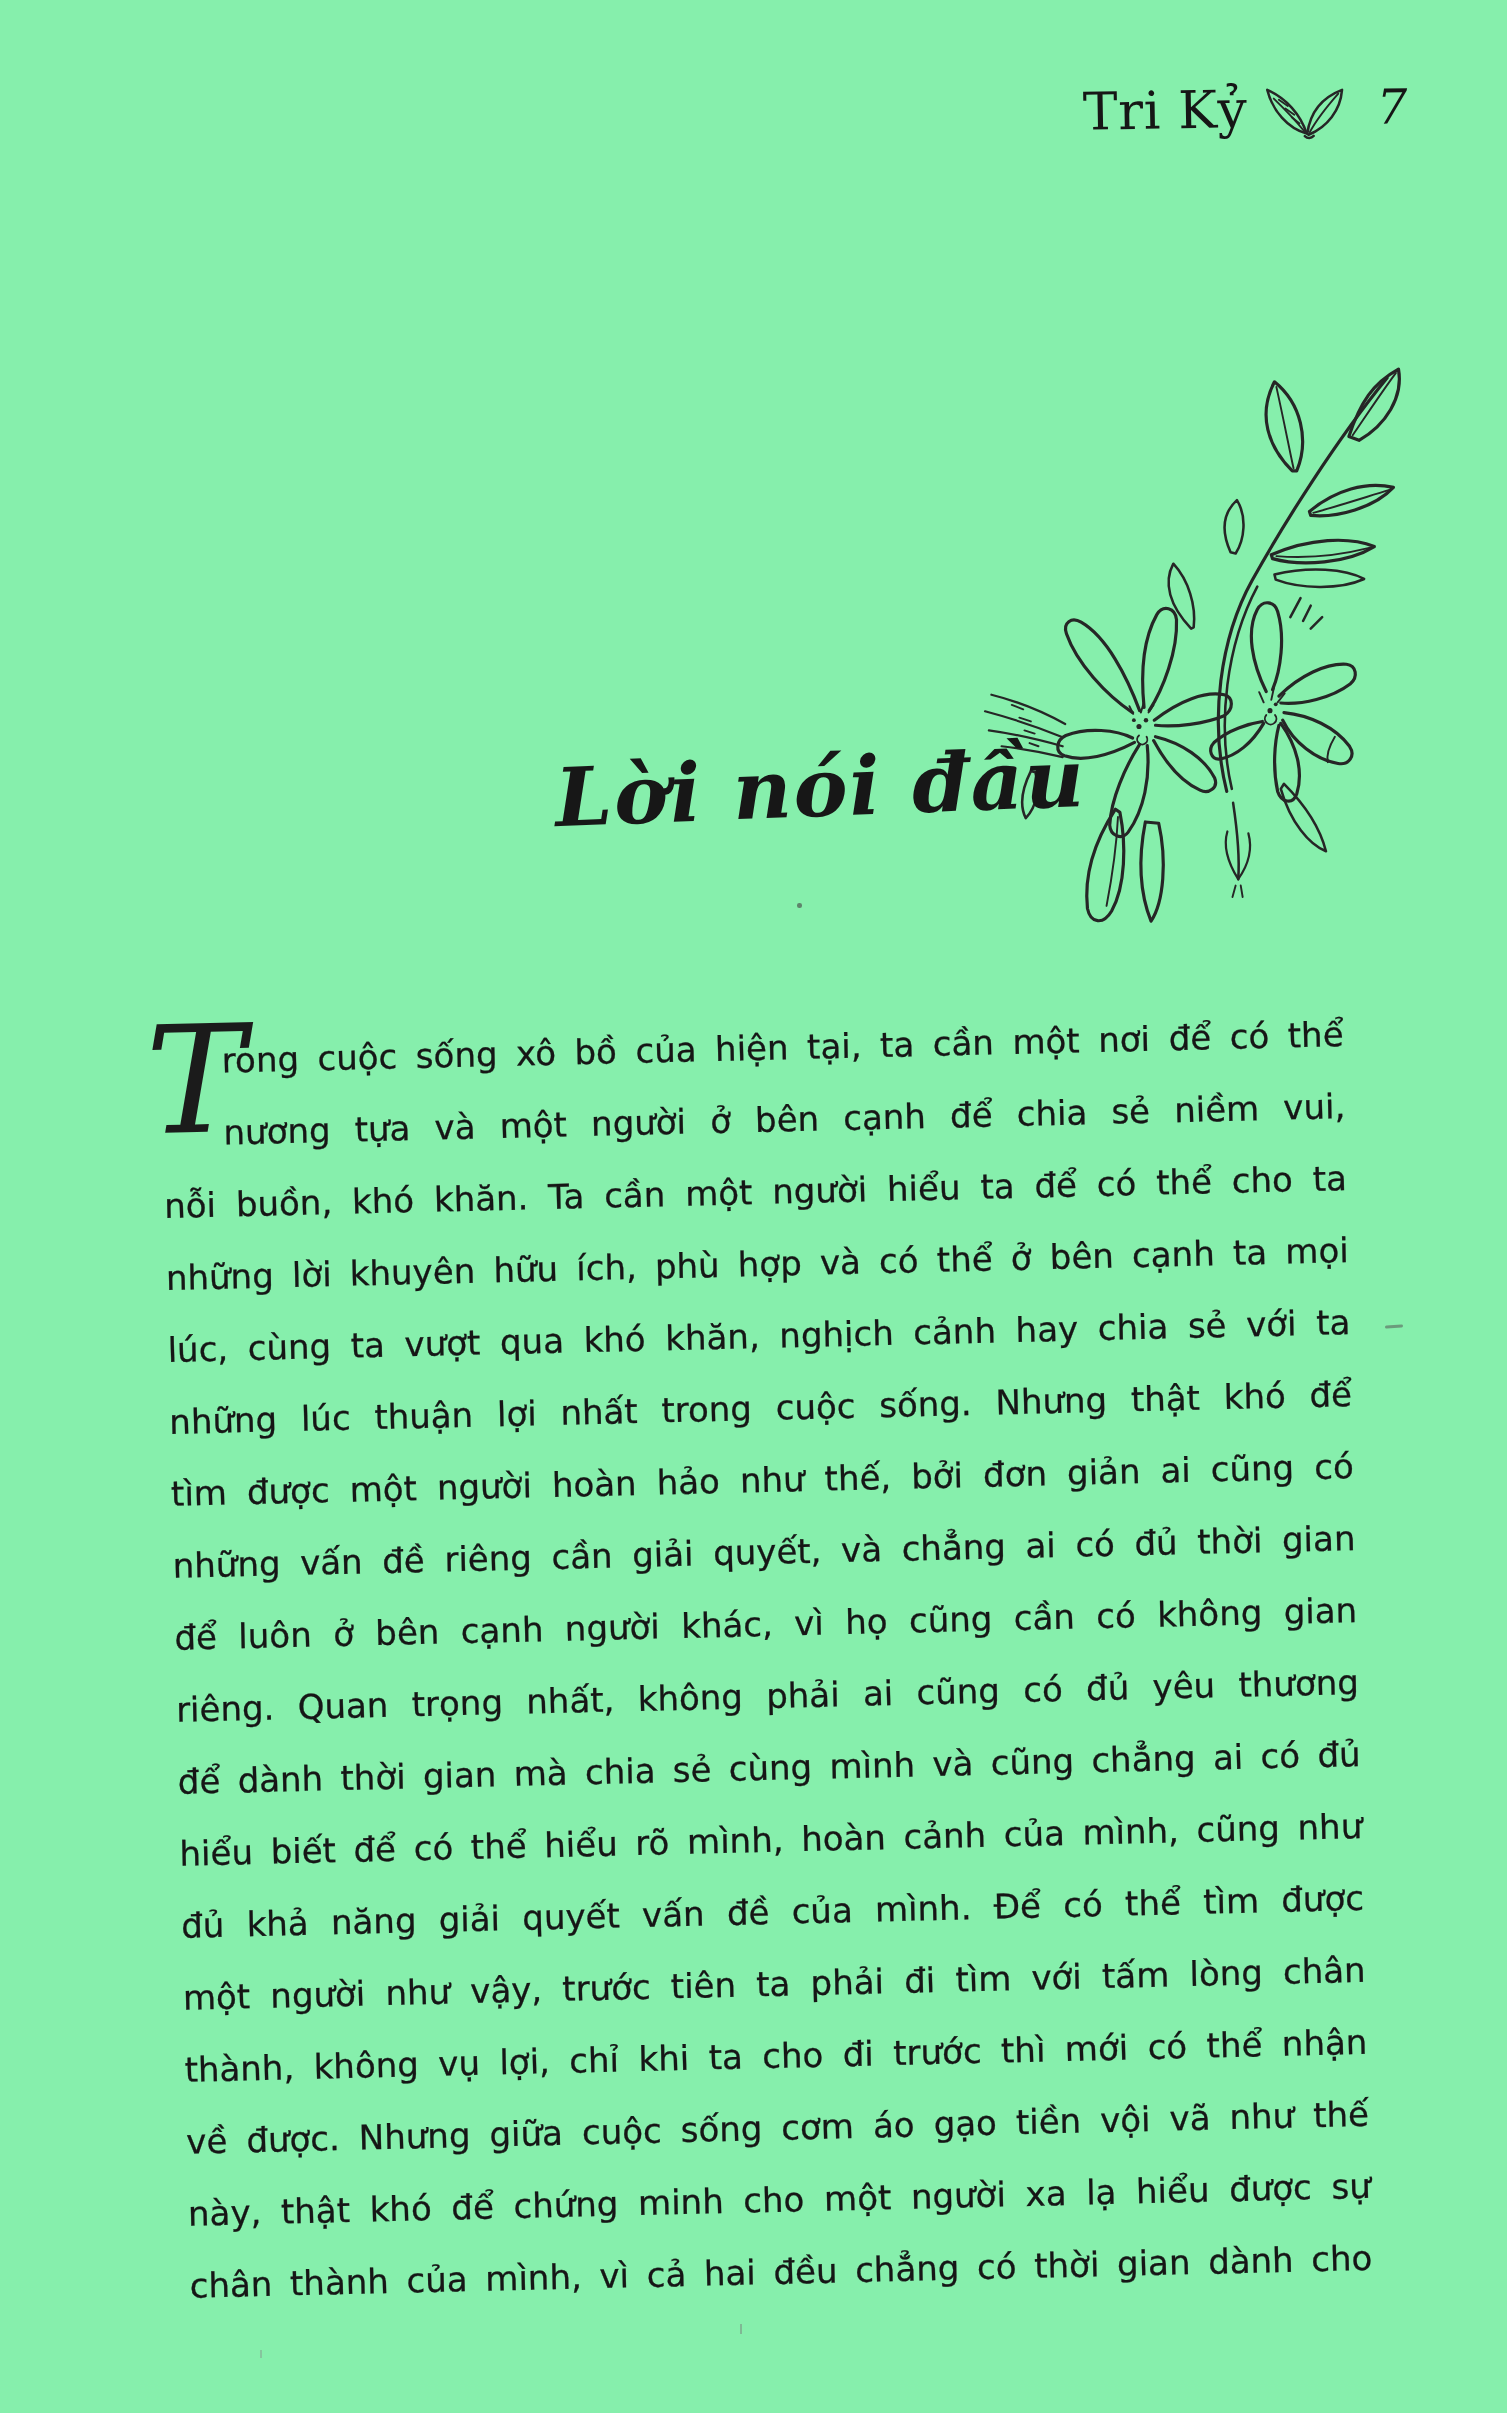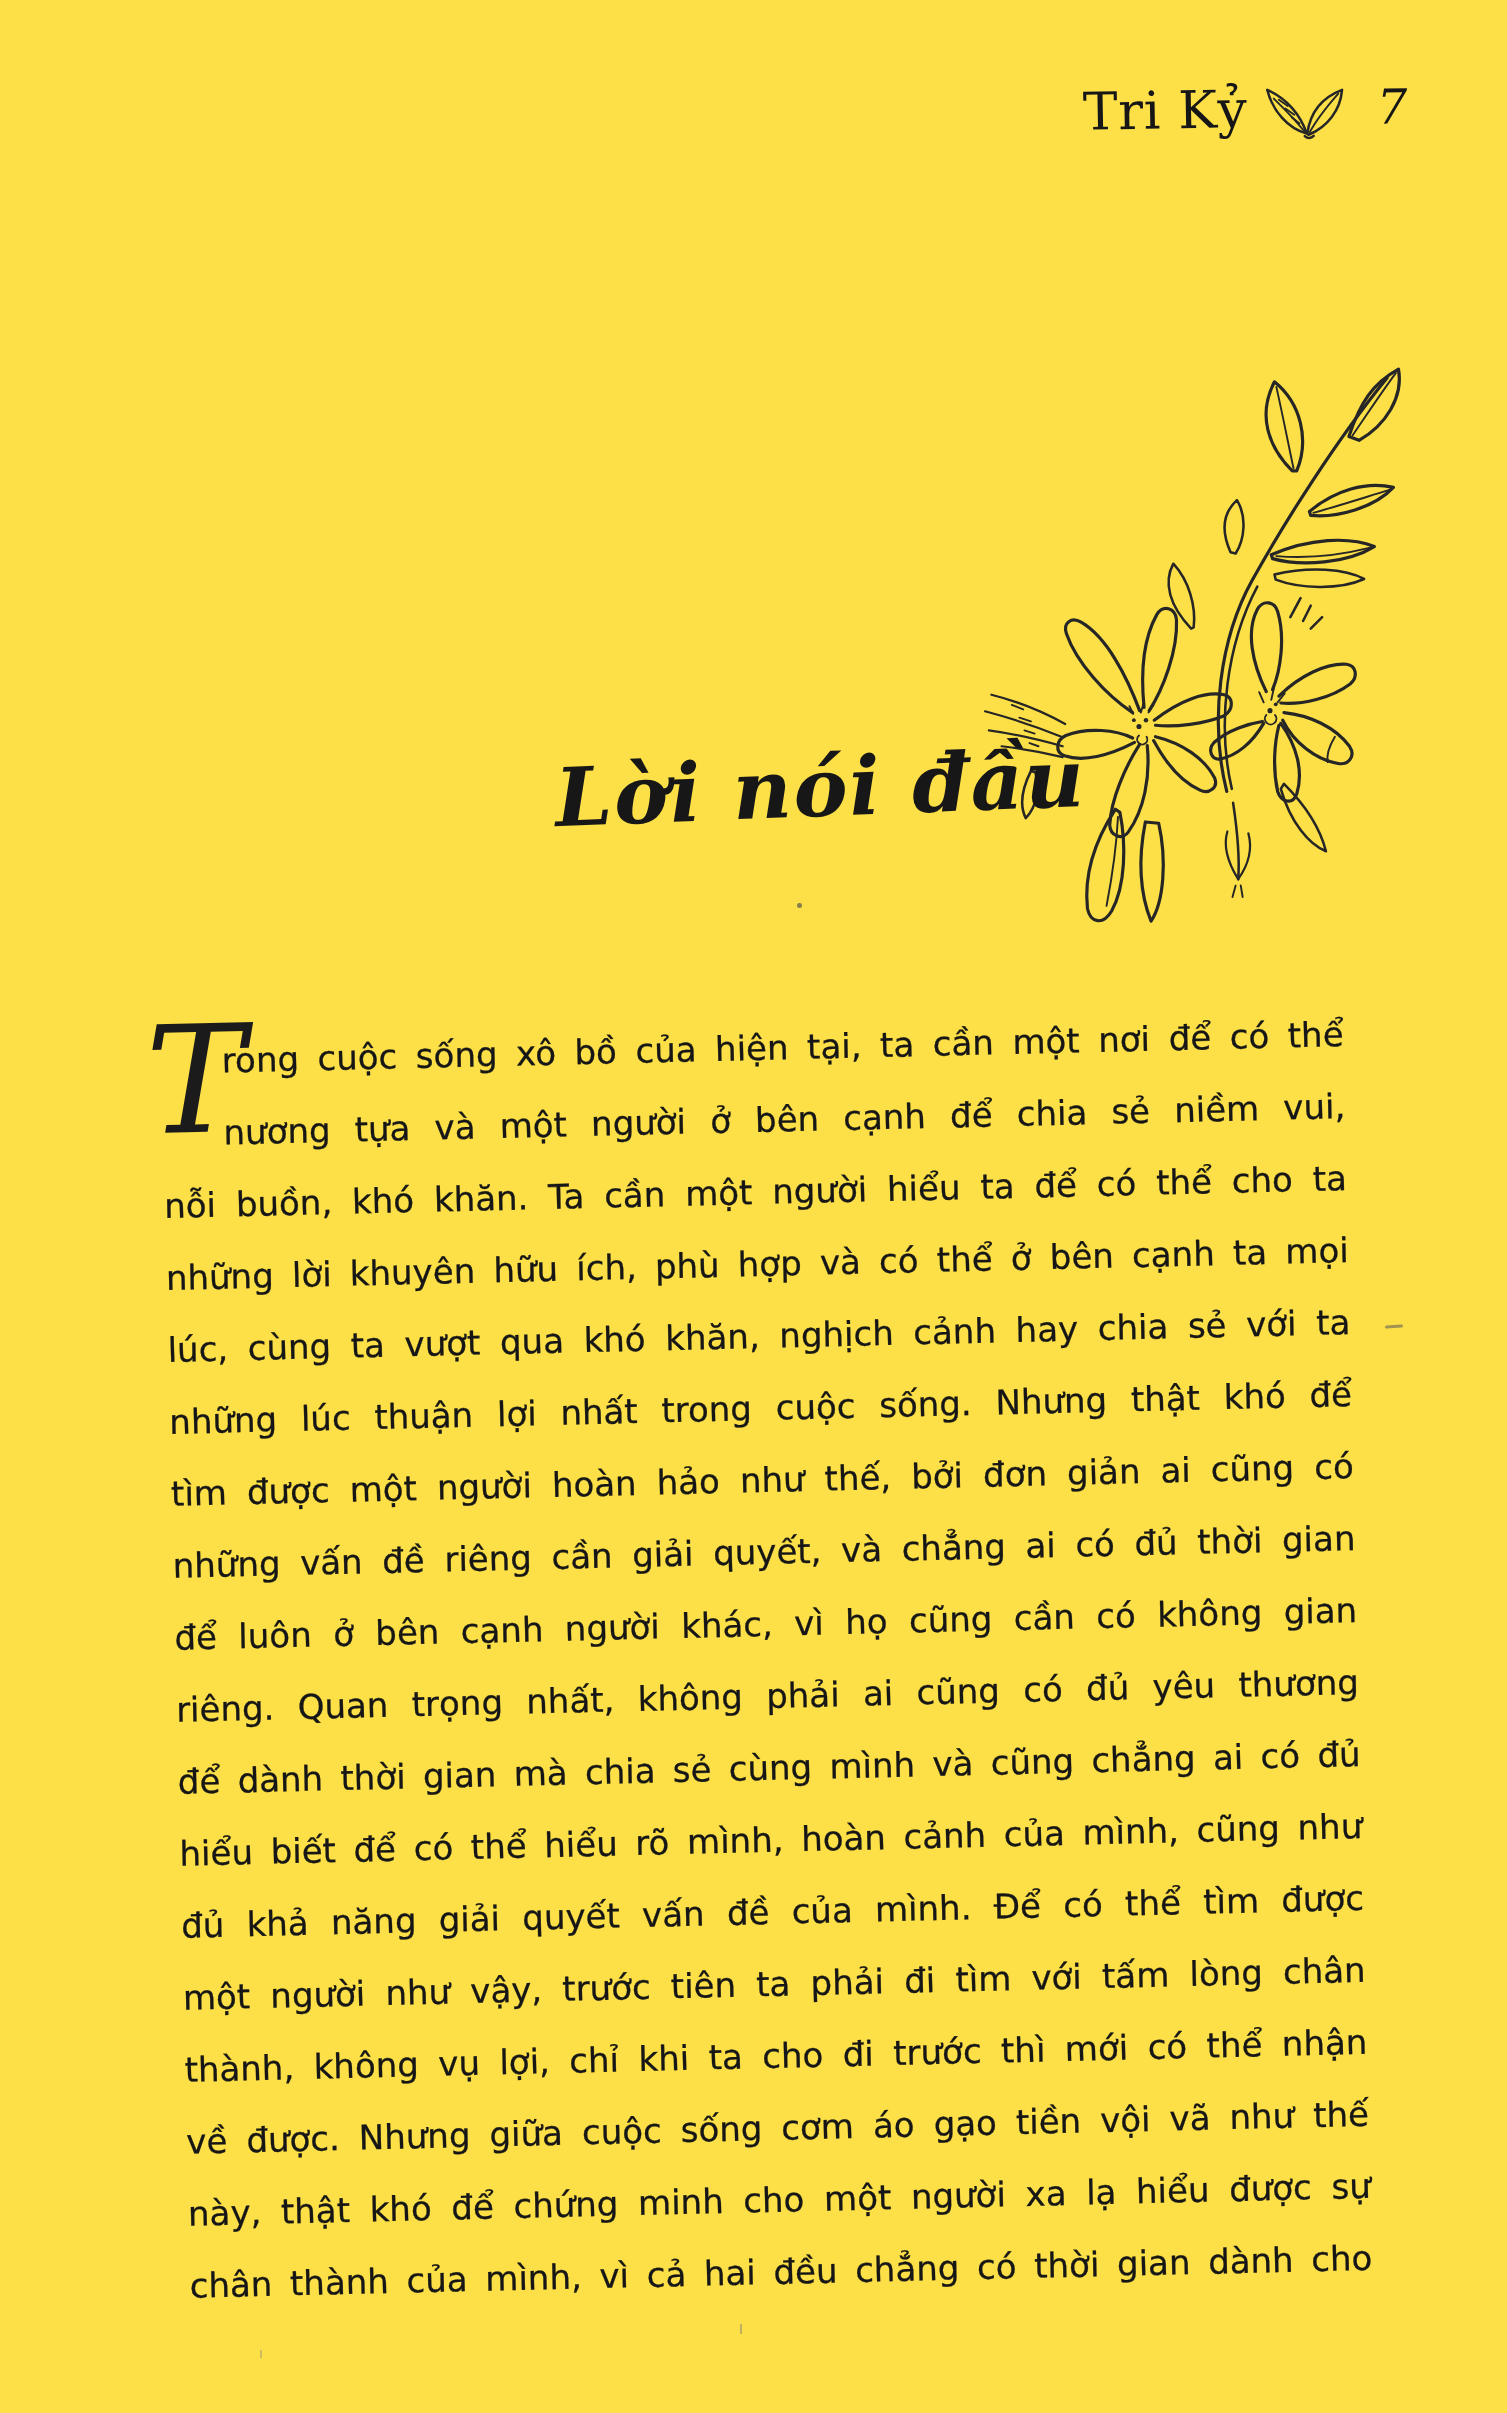--- a/index.html
+++ b/index.html
@@ -1,19 +1,19 @@
 <!DOCTYPE html>
 <html style="font-size:10.2px"><head>
 <meta charset="utf-8">
 <style>
   html,body{margin:0;padding:0;background:#e9e9e9;}
   .page{
     position:relative;
     width:1507px;height:2413px;
-    background:#fde047;
+    background:#86efac;
     overflow:hidden;
     font-family:"DejaVu Sans",sans-serif;
     color:#1a1a1a;
   }
   
   .header{
     position:absolute;top:74px;left:1083px;
     display:flex;align-items:center;gap:12.7px;
     transform:rotate(-1deg);
   }

